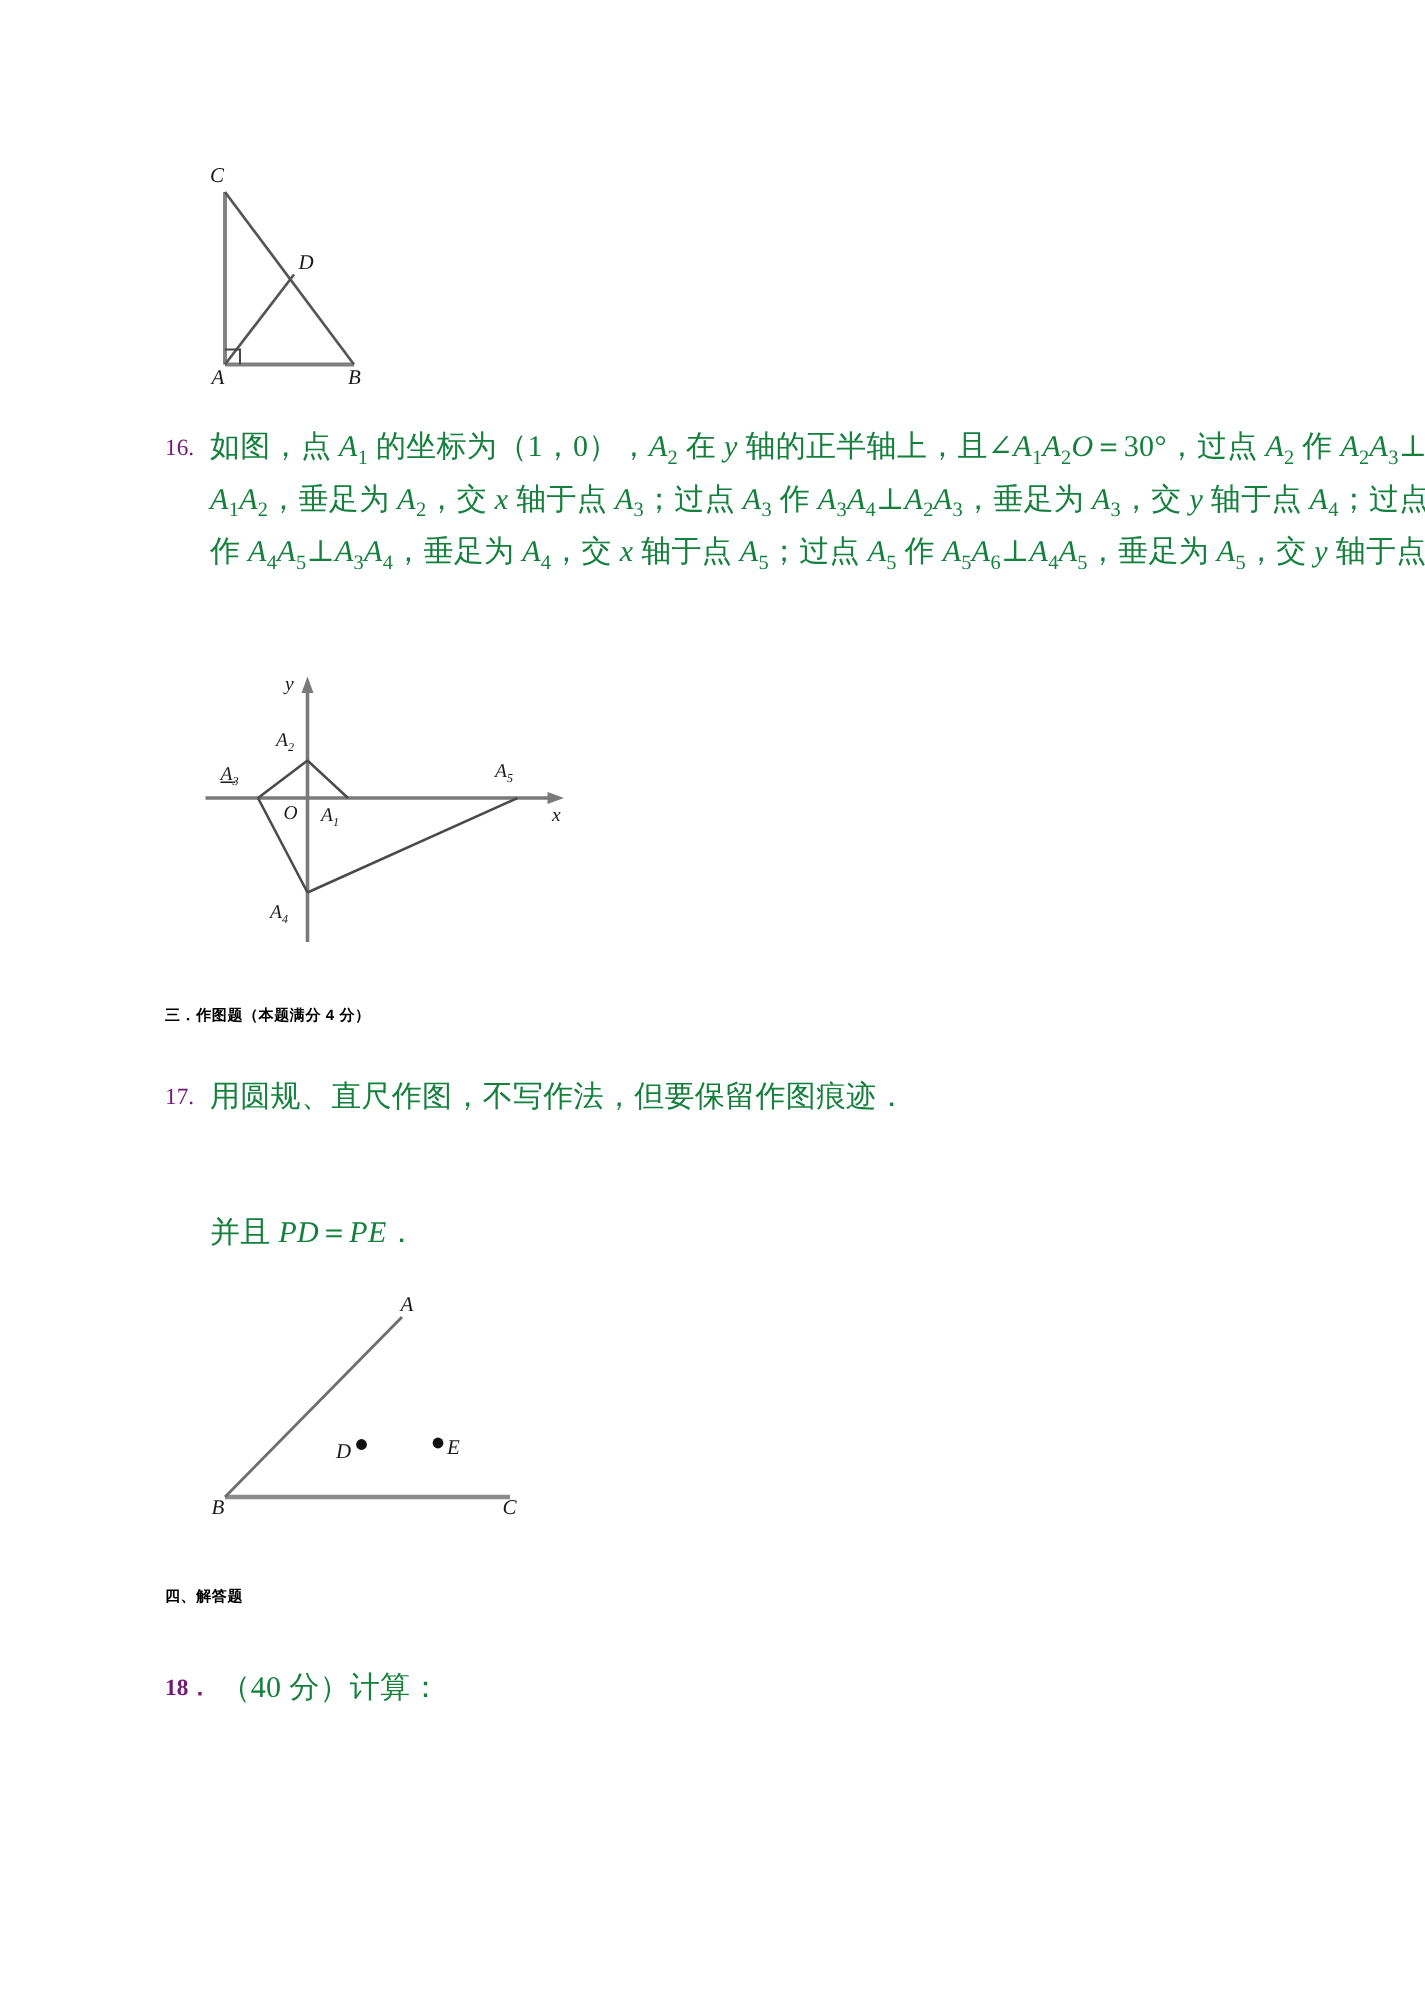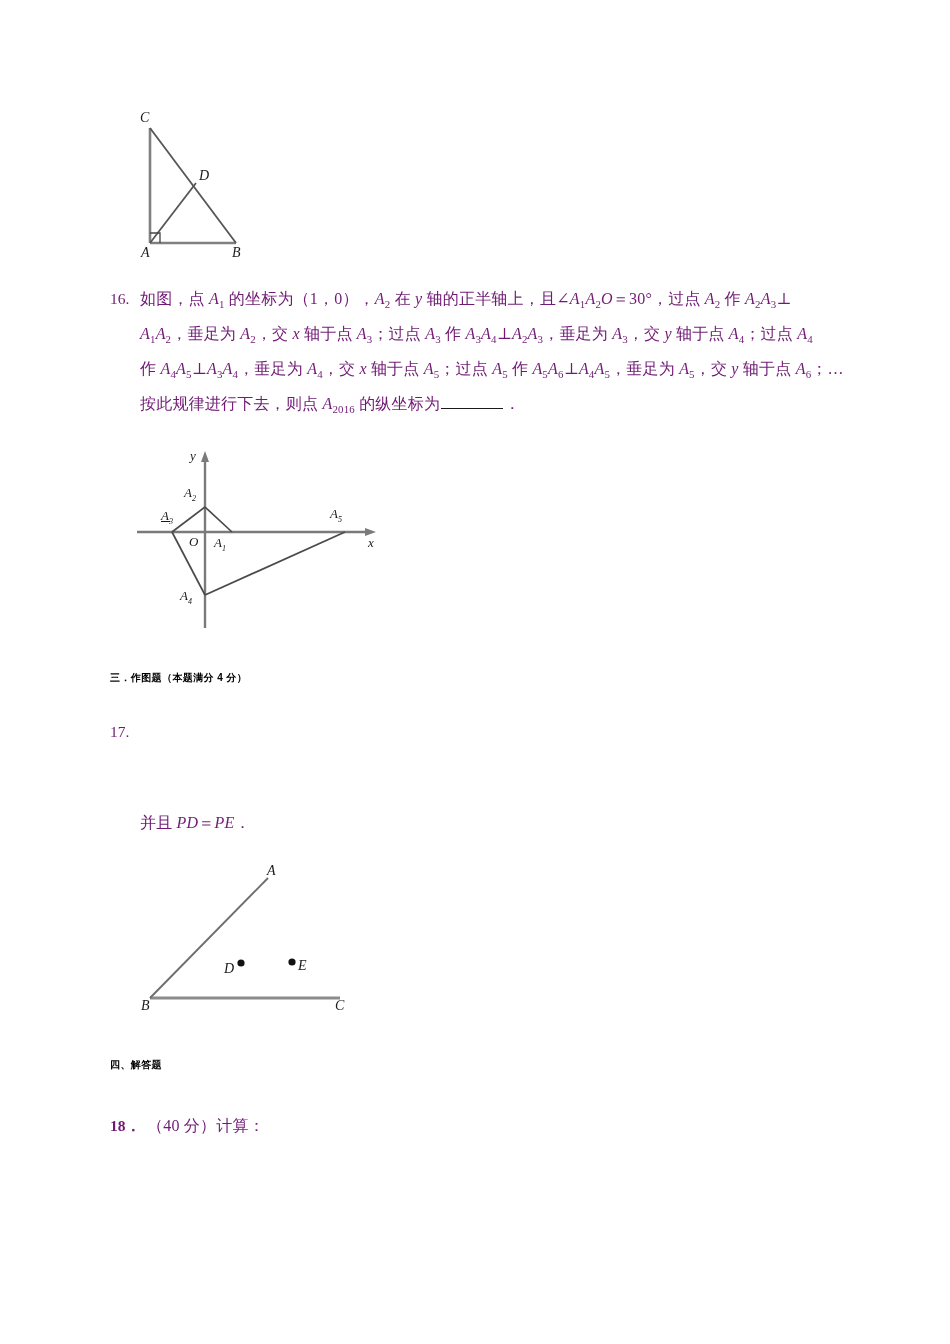--- a/index.html
+++ b/index.html
@@ -20,23 +20,23 @@
     position: absolute;
     left: 0; top: 0;
     width: 950px;
     height: 1344px;
     background: #ffffff;
   }
 
   
   .qtext {
     position: absolute;
-    font-size: 16px;
+    font-size: 20px;
     line-height: 35px;
-    color: #701a75;
+    color: #15803d;
     white-space: nowrap;
     letter-spacing: 0.2px;
   }
   .qnum {
     position: absolute;
     font-size: 15.5px;
     line-height: 35px;
     color: #701a75;
     white-space: nowrap;
   }
@@ -114,51 +114,49 @@
   </div>
 
   <div class="qtext" style="left:140px; top:316px;">
     <span class="mathit"><span>A</span><sub>1</sub></span><span class="mathit"><span>A</span><sub>2</sub></span><span>，垂足为 </span><span class="mathit"><span>A</span><sub>2</sub></span><span>，交 </span><span class="mathit">x</span><span> 轴于点 </span><span class="mathit"><span>A</span><sub>3</sub></span><span>；过点 </span><span class="mathit"><span>A</span><sub>3</sub></span><span> 作 </span><span class="mathit"><span>A</span><sub>3</sub></span><span class="mathit"><span>A</span><sub>4</sub></span><span>⊥</span><span class="mathit"><span>A</span><sub>2</sub></span><span class="mathit"><span>A</span><sub>3</sub></span><span>，垂足为 </span><span class="mathit"><span>A</span><sub>3</sub></span><span>，交 </span><span class="mathit">y</span><span> 轴于点 </span><span class="mathit"><span>A</span><sub>4</sub></span><span>；过点 </span><span class="mathit"><span>A</span><sub>4</sub></span>
   </div>
 
   <div class="qtext" style="left:140px; top:351px;">
     <span>作 </span><span class="mathit"><span>A</span><sub>4</sub></span><span class="mathit"><span>A</span><sub>5</sub></span><span>⊥</span><span class="mathit"><span>A</span><sub>3</sub></span><span class="mathit"><span>A</span><sub>4</sub></span><span>，垂足为 </span><span class="mathit"><span>A</span><sub>4</sub></span><span>，交 </span><span class="mathit">x</span><span> 轴于点 </span><span class="mathit"><span>A</span><sub>5</sub></span><span>；过点 </span><span class="mathit"><span>A</span><sub>5</sub></span><span> 作 </span><span class="mathit"><span>A</span><sub>5</sub></span><span class="mathit"><span>A</span><sub>6</sub></span><span>⊥</span><span class="mathit"><span>A</span><sub>4</sub></span><span class="mathit"><span>A</span><sub>5</sub></span><span>，垂足为 </span><span class="mathit"><span>A</span><sub>5</sub></span><span>，交 </span><span class="mathit">y</span><span> 轴于点 </span><span class="mathit"><span>A</span><sub>6</sub></span><span>；…</span>
   </div>
 
-  <div class="qtext" style="left:140px; top:386px;">
-    <span>按此规律进行下去，则点 </span><span class="mathit"><span>A</span><sub>2016</sub></span><span> 的纵坐标为</span><span class="blank-line"></span><span>．</span>
-  </div>
 
   <div class="figure" style="left:130px; top:445px; width:260px; height:195px;">
     <svg width="260" height="195" viewBox="0 0 260 195">
 
       <line x1="75" y1="12" x2="75" y2="183" stroke="#7a7a7a" stroke-width="2.4"></line>
       <polygon points="75,6 71,17 79,17" fill="#7a7a7a"></polygon>
 
       <line x1="7" y1="87" x2="240" y2="87" stroke="#7a7a7a" stroke-width="2.4"></line>
       <polygon points="246,87 235,83 235,91" fill="#7a7a7a"></polygon>
 
       <line x1="102" y1="87" x2="75" y2="62" stroke="#4a4a4a" stroke-width="1.7"></line>
       <line x1="75" y1="62" x2="42" y2="87" stroke="#4a4a4a" stroke-width="1.7"></line>
       <line x1="42" y1="87" x2="75" y2="150" stroke="#4a4a4a" stroke-width="1.7"></line>
       <line x1="75" y1="150" x2="215" y2="87" stroke="#4a4a4a" stroke-width="1.7"></line>
     </svg>
     <span class="fig-label small" style="left:60px; top:3px;">y</span>
     <span class="fig-label small" style="left:238px; top:90px;">x</span>
     <span class="fig-label small" style="left:59px; top:89px;">O</span>
     <span class="fig-label small" style="left:84px; top:90px;"><span>A</span><sub>1</sub></span>
     <span class="fig-label small" style="left:54px; top:40px;"><span>A</span><sub>2</sub></span>
-    <span class="fig-label small" style="left:31px; top:63px;text-decoration:underline;"><span>A</span><sub>3</sub></span>
-    <span class="fig-label small" style="left:50px; top:143px;"><span>A</span><sub>4</sub></span>
+    <span class="fig-label small" style="left:17px; top:63px;text-decoration:underline;"><span>A</span><sub>3</sub></span>
+    <span class="fig-label small" style="left:50px; top:155px;"><span>A</span><sub>4</sub></span>
     <span class="fig-label small" style="left:200px; top:61px;"><span>A</span><sub>5</sub></span>
   </div>
 
   <div class="section-head" style="left:110px; top:666px;">三．作图题（本题满分 4 分）</div>
 
   <div class="qnum" style="left:110px; top:714px;text-align:right;">17.</div>
+  <div class="qtext" style="left:140px; top:714px;">用圆规、直尺作图，不写作法，但要保留作图痕迹．</div>
 
 
   <div class="qtext" style="left:140px; top:805px;">
     <span>并且 </span><span class="mathit">PD</span><span>＝</span><span class="mathit">PE</span><span>．</span>
   </div>
 
   <div class="figure" style="left:110px; top:855px; width:270px; height:165px;">
     <svg width="270" height="165" viewBox="0 0 270 165">
 
       <line x1="40" y1="143" x2="230" y2="143" stroke="#8c8c8c" stroke-width="3"></line>

